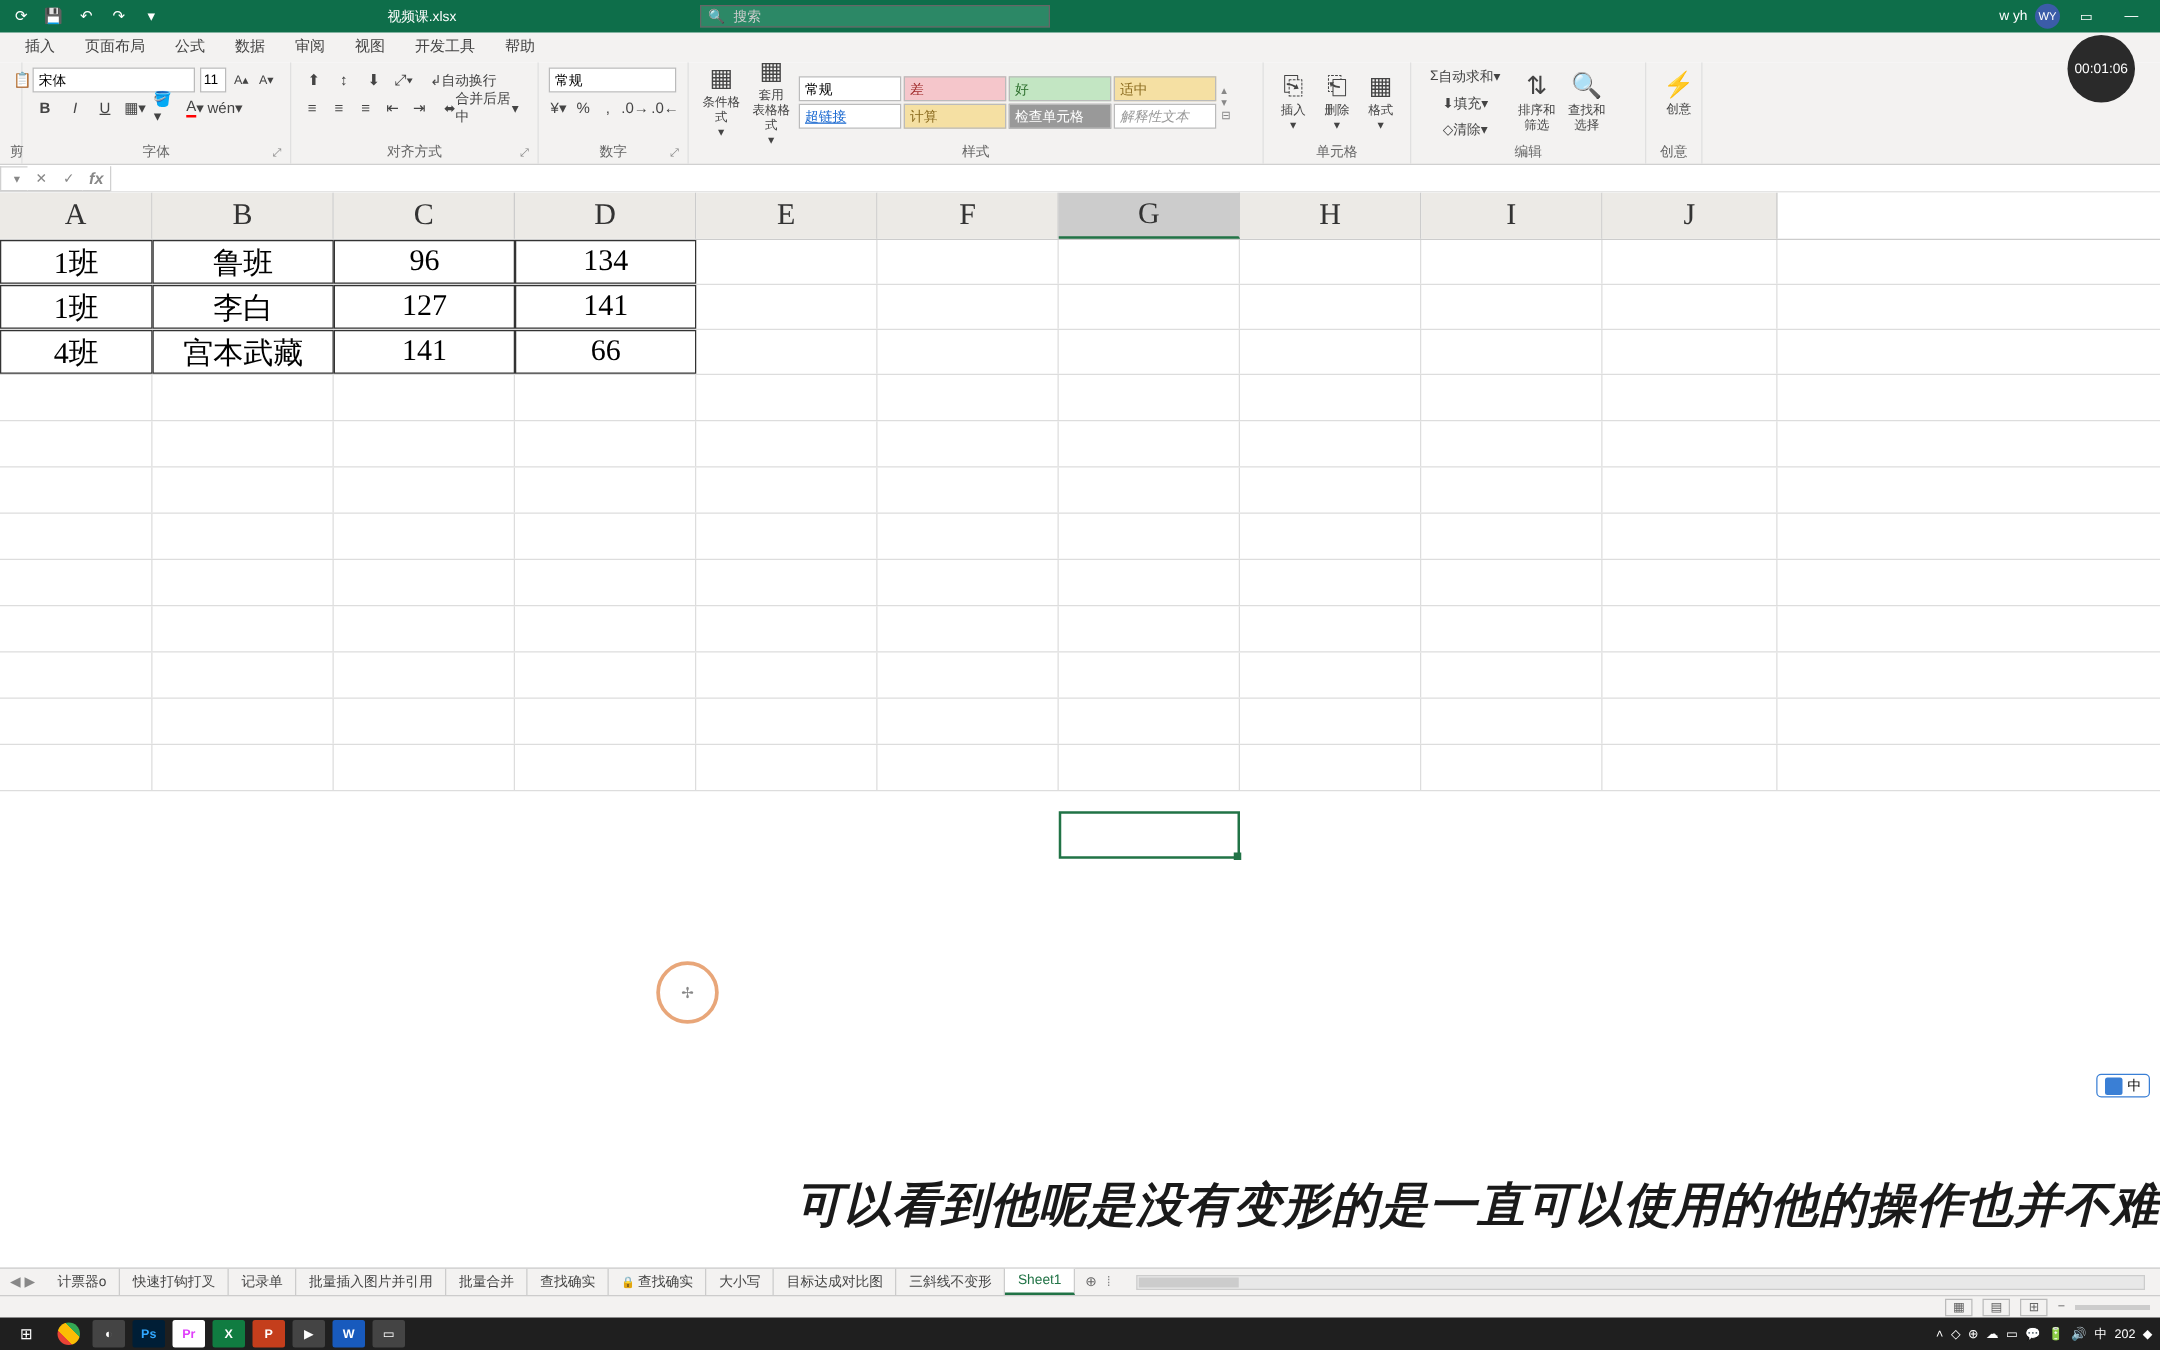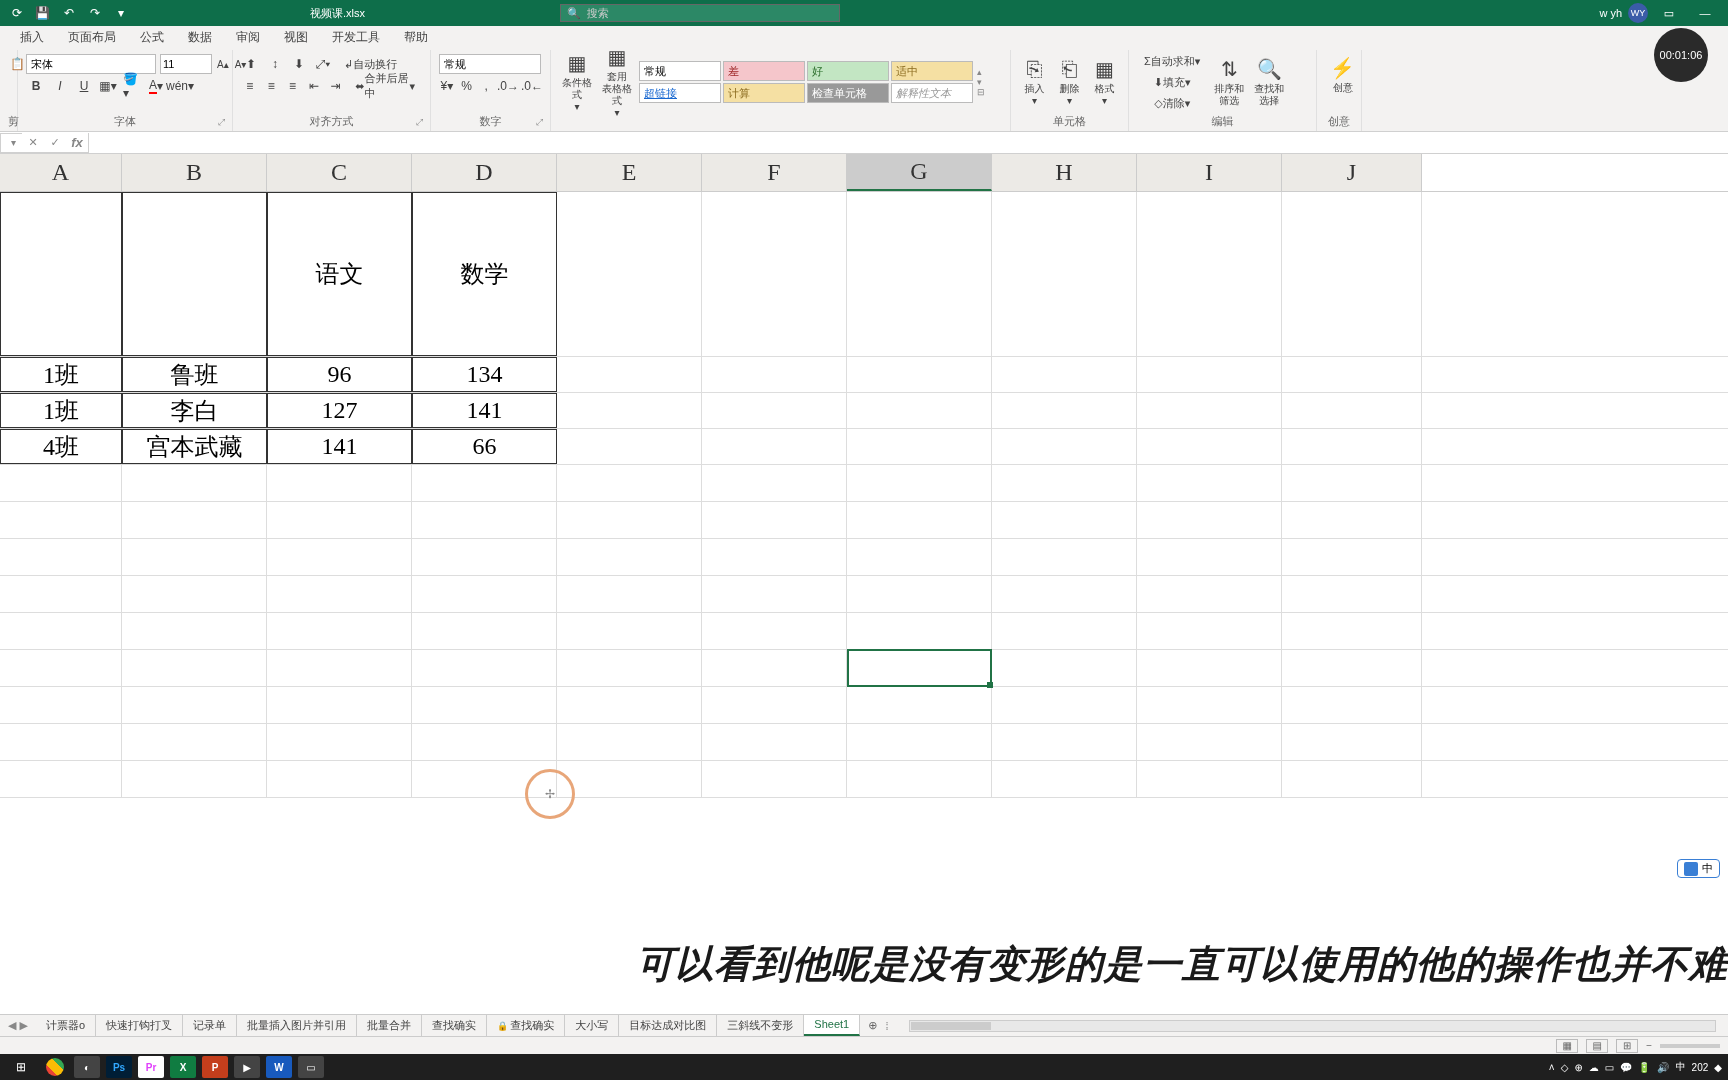--- a/index.html
+++ b/index.html
@@ -21,21 +21,21 @@
 .ribbon-tabs { height: 24px; background: #f3f2f1; border-bottom: 0; display: flex; align-items: end; padding-left: 8px; gap: 0; font-size: 12px; }
 .ribbon-tab { padding: 4px 12px; color: #444; cursor: pointer; }
 
 
 .ribbon { height: 82px; background: #f3f2f1; border-bottom: 1px solid #d0d0d0; display: flex; }
 .ribbon-group { border-right: 1px solid #e0e0e0; padding: 4px 8px 2px; display: flex; flex-direction: column; justify-content: space-between; position: relative; }
 .ribbon-group-label { font-size: 11px; color: #666; text-align: center; padding-top: 2px; }
 .ribbon-row { display: flex; align-items: center; gap: 4px; }
 .ribbon-controls { display: flex; flex-direction: column; gap: 2px; flex: 1; }
 .font-select { width: 130px; height: 20px; border: 1px solid #bbb; font-size: 11px; padding: 0 4px; background: #fff; }
-.size-select { width: 52px; height: 20px; border: 1px solid #bbb; font-size: 11px; padding: 0 2px; background: #fff; }
+.size-select { width: 21px; height: 20px; border: 1px solid #bbb; font-size: 11px; padding: 0 2px; background: #fff; }
 .rb-btn { width: 20px; height: 20px; display: flex; align-items: center; justify-content: center; font-size: 12px; color: #444; border: 1px solid transparent; }
 .rb-btn.small { width: 16px; font-size: 10px; }
 .rb-btn.wide { width: auto; padding: 0 6px; font-size: 11px; }
 .rb-icon-big { width: 36px; height: 42px; display: flex; flex-direction: column; align-items: center; justify-content: center; font-size: 10px; color: #444; text-align: center; line-height: 1.2; }
 .rb-icon-big .ic { font-size: 20px; margin-bottom: 2px; }
 .number-format { width: 102px; height: 20px; border: 1px solid #bbb; font-size: 11px; background: #fff; padding: 0 4px; }
 .style-cell { width: 82px; height: 20px; border: 1px solid #bbb; font-size: 11px; display: flex; align-items: center; padding: 0 4px; }
 .style-cell.normal { background: #fff; }
 .style-cell.bad { background: #f5c6cb; color: #a02b2b; }
 .style-cell.good { background: #c3e6c3; color: #2b6e2b; }
@@ -240,20 +240,21 @@
           <div class="style-cell check">检查单元格</div>
           <div class="style-cell explain">解释性文本</div>
         </div>
       </div>
       <div style="display:flex;flex-direction:column;font-size:9px;color:#888">
         <span>▴</span>
         <span>▾</span>
         <span>⊟</span>
       </div>
     </div>
+    <div class="ribbon-group-label">样式</div>
   </div>
 
   <div class="ribbon-group" style="width:118px">
     <div class="ribbon-row" style="height:56px">
       <div class="rb-icon-big"><span class="ic">⎘</span><span>插入</span>▾</div>
       <div class="rb-icon-big"><span class="ic">⎗</span><span>删除</span>▾</div>
       <div class="rb-icon-big"><span class="ic">▦</span><span>格式</span>▾</div>
     </div>
     <div class="ribbon-group-label">单元格</div>
   </div>
@@ -302,32 +303,20 @@
     <div class="col-header col-D">D</div>
     <div class="col-header col-E">E</div>
     <div class="col-header col-F">F</div>
     <div class="col-header sel col-G">G</div>
     <div class="col-header col-H">H</div>
     <div class="col-header col-I">I</div>
     <div class="col-header col-J">J</div>
   </div>
   <div class="grid-body">
 
-    <div class="grid-row tall">
-      <div class="cell bordered col-A"></div>
-      <div class="cell bordered col-B"></div>
-      <div class="cell bordered col-C">语文</div>
-      <div class="cell bordered col-D">数学</div>
-      <div class="cell col-E"></div>
-      <div class="cell col-F"></div>
-      <div class="cell col-G"></div>
-      <div class="cell col-H"></div>
-      <div class="cell col-I"></div>
-      <div class="cell col-J"></div>
-    </div>
 
     <div id="data-rows">
         <div class="grid-row data">
           <div class="cell col-A bordered">1班</div>
           <div class="cell col-B bordered">鲁班</div>
           <div class="cell col-C bordered">96</div>
           <div class="cell col-D bordered">134</div>
           <div class="cell col-E"></div>
           <div class="cell col-F"></div>
           <div class="cell col-G"></div>

